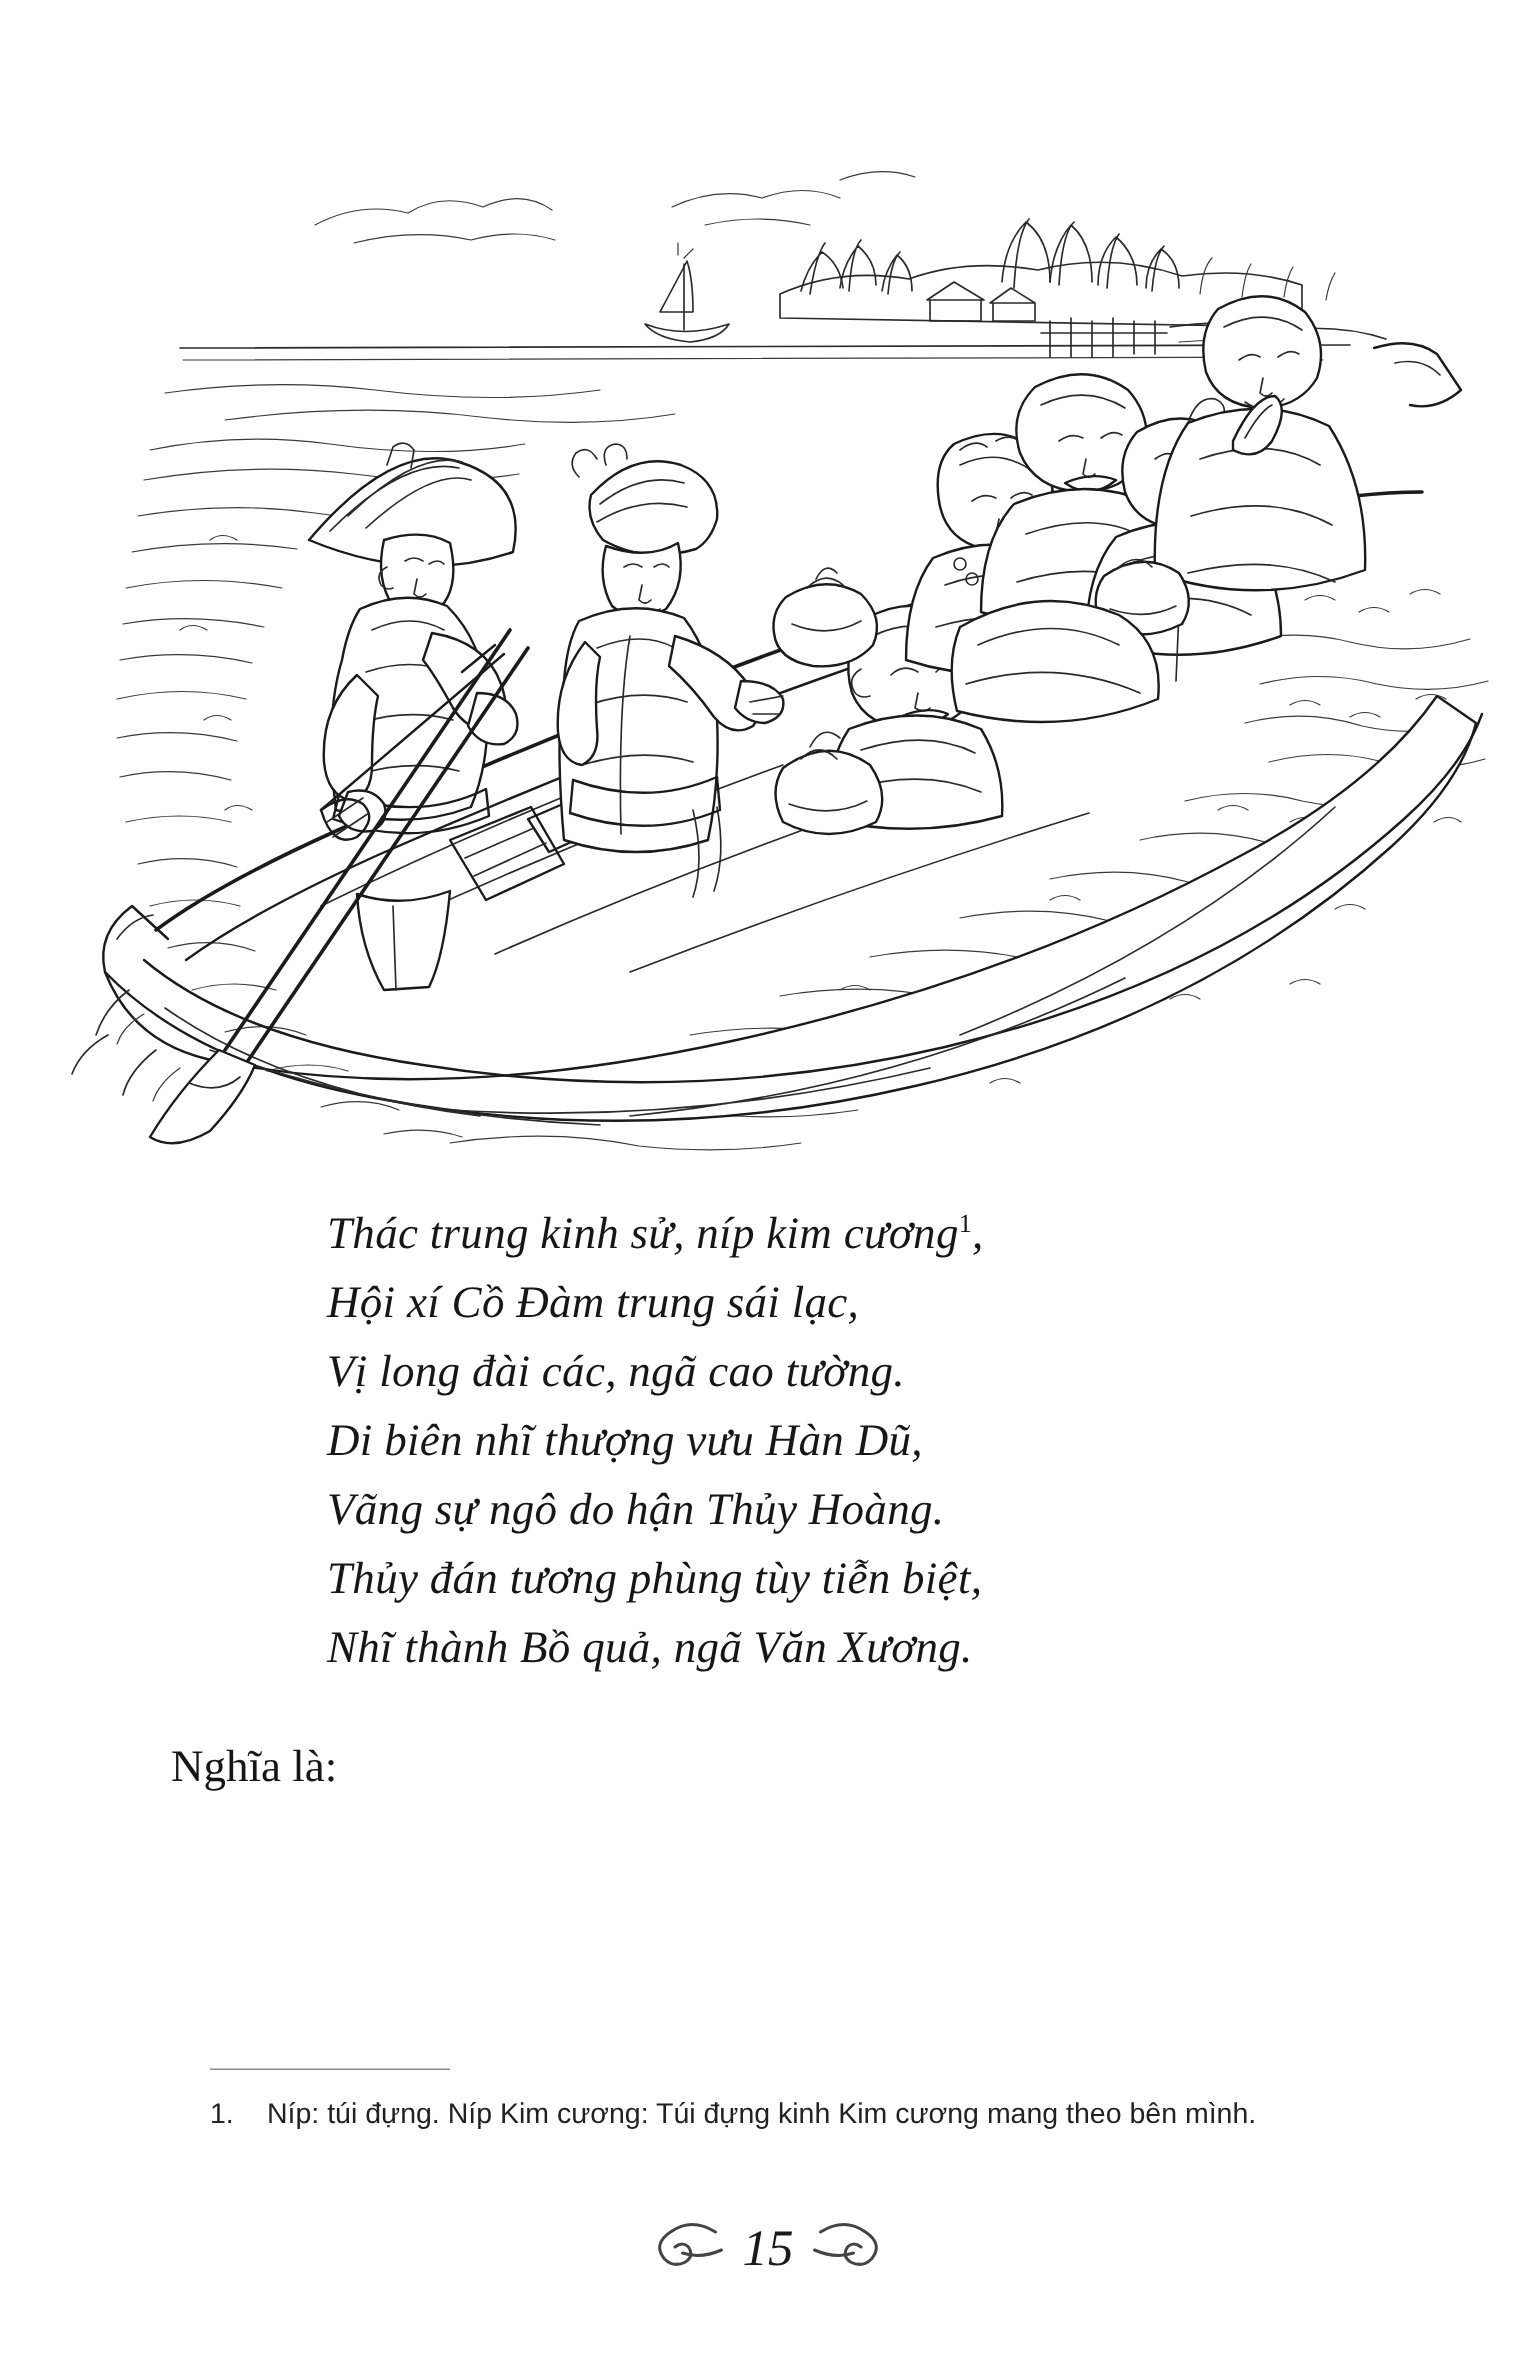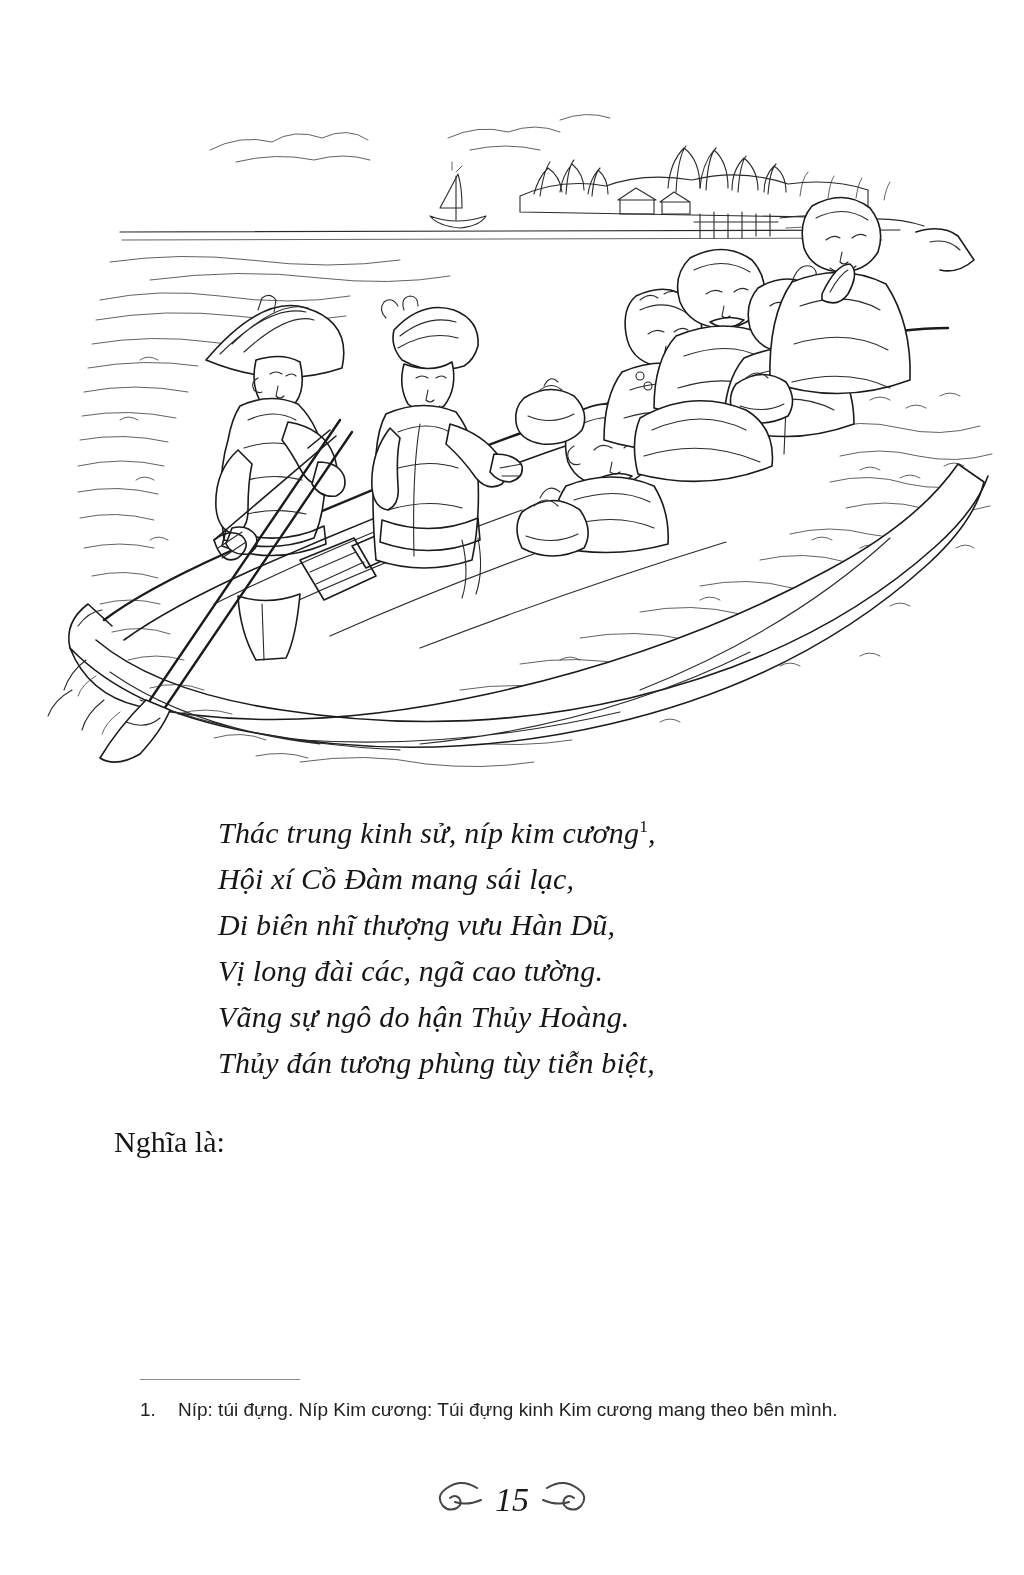--- a/index.html
+++ b/index.html
@@ -28,21 +28,21 @@
     width: 1024px;
     height: 800px;
     flex: 0 0 auto;
   }
   .illustration-wrap svg {
     display: block;
   }
 
   
   .poem {
-    margin: 10px 0 0 0;
+    margin: 0 0 0 0;
     padding: 0 0 0 218px;
     font-style: italic;
     font-size: 30px;
     line-height: 46px;
     letter-spacing: 0.2px;
     color: #161616;
     font-family: Liberation Serif, serif;
   }
   .poem-line {
     white-space: pre;
@@ -393,25 +393,26 @@
 
       <g>
         <path class="lnf" d="M86 660 q-16 12 -22 30 M72 690 q-18 10 -24 26 M104 700 q-18 14 -22 30"></path>
         <path class="lnvf" d="M96 676 q-14 8 -18 20 M120 712 q-14 10 -18 22"></path>
       </g>
     </svg>
   </div>
 
   <div class="poem">
     <div class="poem-line"><span>Thác trung kinh sử, níp kim cương</span><sup>1</sup><span>,</span></div>
-    <div class="poem-line">Hội xí Cồ Đàm mang sái lạc,</div>
+    <div class="poem-line">Hội xí Cồ Đàm trung sái lạc,</div>
+    <div class="poem-line">Vị long đài các, ngã cao tường.</div>
     <div class="poem-line">Di biên nhĩ thượng vưu Hàn Dũ,</div>
-    <div class="poem-line">Vị long đài các, ngã cao tường.</div>
     <div class="poem-line">Vãng sự ngô do hận Thủy Hoàng.</div>
     <div class="poem-line">Thủy đán tương phùng tùy tiễn biệt,</div>
+    <div class="poem-line">Nhĩ thành Bồ quả, ngã Văn Xương.</div>
   </div>
 
   <div class="nghia">Nghĩa là:</div>
 
   <div class="footnote-area">
     <div class="footnote-rule"></div>
     <div class="footnote">
       <div class="footnote-num">1.</div>
       <div class="footnote-text">Níp: túi đựng. Níp Kim cương: Túi đựng kinh Kim cương mang theo bên mình.</div>
     </div>

